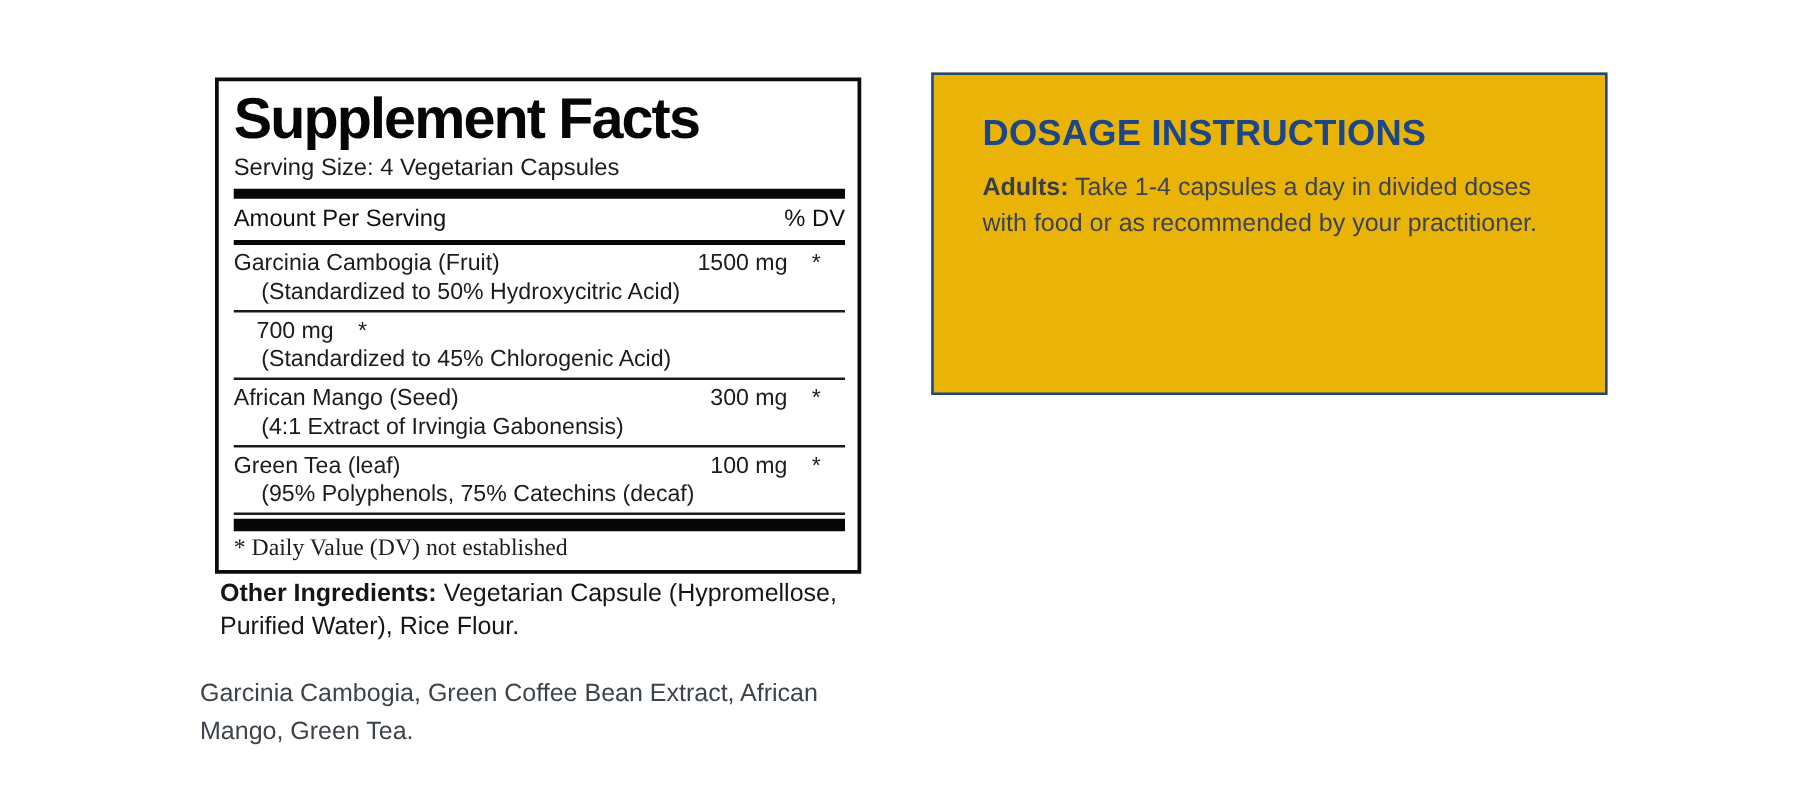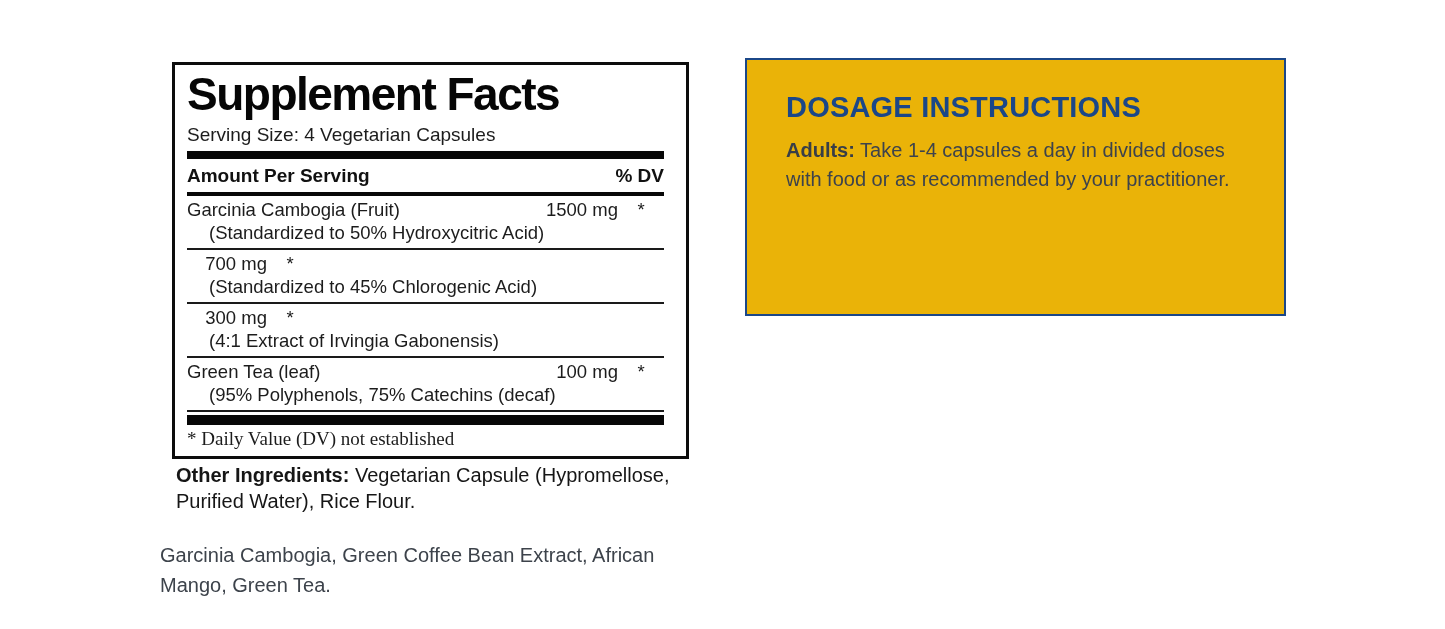--- a/index.html
+++ b/index.html
@@ -12,21 +12,21 @@
   }
 
   
   .label-col {
     position: absolute; left: 172px; top: 62px; width: 517px;
   }
   .supp-box {
     width: 517px;
     border: 3px solid #0c0c0c;
     background: #ffffff;
-    padding: 6px 22px 5px 12px;
+    padding: 6px 10px 5px 12px;
     color: #111111;
   }
   .supp-title {
     font-size: 46px;
     font-weight: bold;
     letter-spacing: -1.5px;
     line-height: 46px;
     color: #060606;
     margin-bottom: 6px;
     white-space: nowrap;
@@ -35,21 +35,21 @@
     font-size: 19px;
     line-height: 23px;
     color: #1c1c1c;
   }
   .bar { background: #070707; width: 100%; }
   .bar-thick  { height: 8px;  margin: 5px 0 3px 0; }
   .bar-medium { height: 4px;  margin: 2px 0 0 0; }
   .bar-bottom { height: 10px; margin: 3px 0 2px 0; }
   .col-header {
     display: flex; justify-content: space-between; align-items: baseline;
-    font-weight: bold; font-size: 19px; line-height: 28px; color: #111;
+    font-weight: normal; font-size: 19px; line-height: 28px; color: #111;
   }
   .ing-row { border-bottom: 2px solid #1a1a1a; padding: 2px 0 4px 0; }
   .ing-row:last-of-type { border-bottom: none; }
   .ing-line1 { display: flex; align-items: flex-start; font-size: 18.5px; line-height: 23px; color: #1c1c1c; }
   .ing-name { flex: 1; white-space: nowrap; }
   .ing-amount { width: 80px; text-align: right; white-space: nowrap; }
   .ing-dv { width: 46px; text-align: center; }
   .ing-line2 { font-size: 18.5px; line-height: 23px; color: #1c1c1c; padding-left: 22px; }
   .footnote { font-size: 19px; line-height: 24px; color: #1c1c1c; font-family: Liberation Serif, serif; }
 
@@ -114,20 +114,21 @@
     <div class="ing-row">
       <div class="ing-line1">
         <span class="ing-amount">700 mg</span>
         <span class="ing-dv">*</span>
       </div>
       <div class="ing-line2">(Standardized to 45% Chlorogenic Acid)</div>
     </div>
 
     <div class="ing-row">
       <div class="ing-line1">
+        <span class="ing-name">African Mango (Seed)</span>
         <span class="ing-amount">300 mg</span>
         <span class="ing-dv">*</span>
       </div>
       <div class="ing-line2">(4:1 Extract of Irvingia Gabonensis)</div>
     </div>
 
     <div class="ing-row">
       <div class="ing-line1">
         <span class="ing-name">Green Tea (leaf)</span>
         <span class="ing-amount">100 mg</span>

